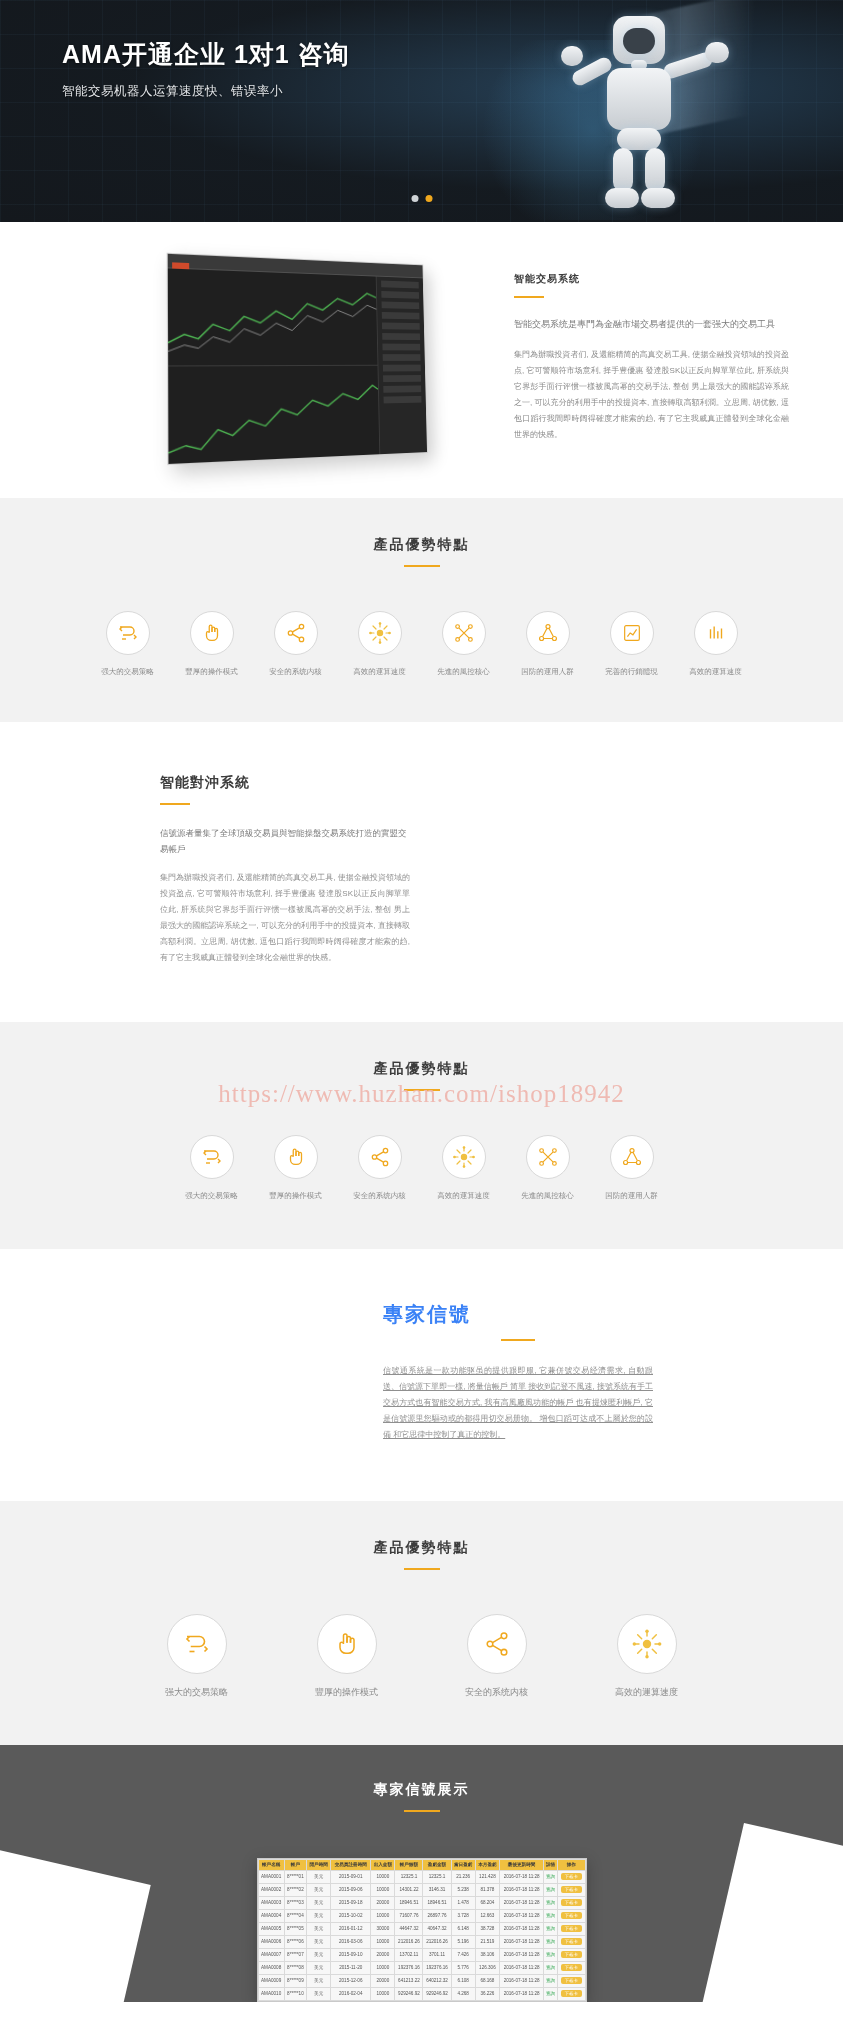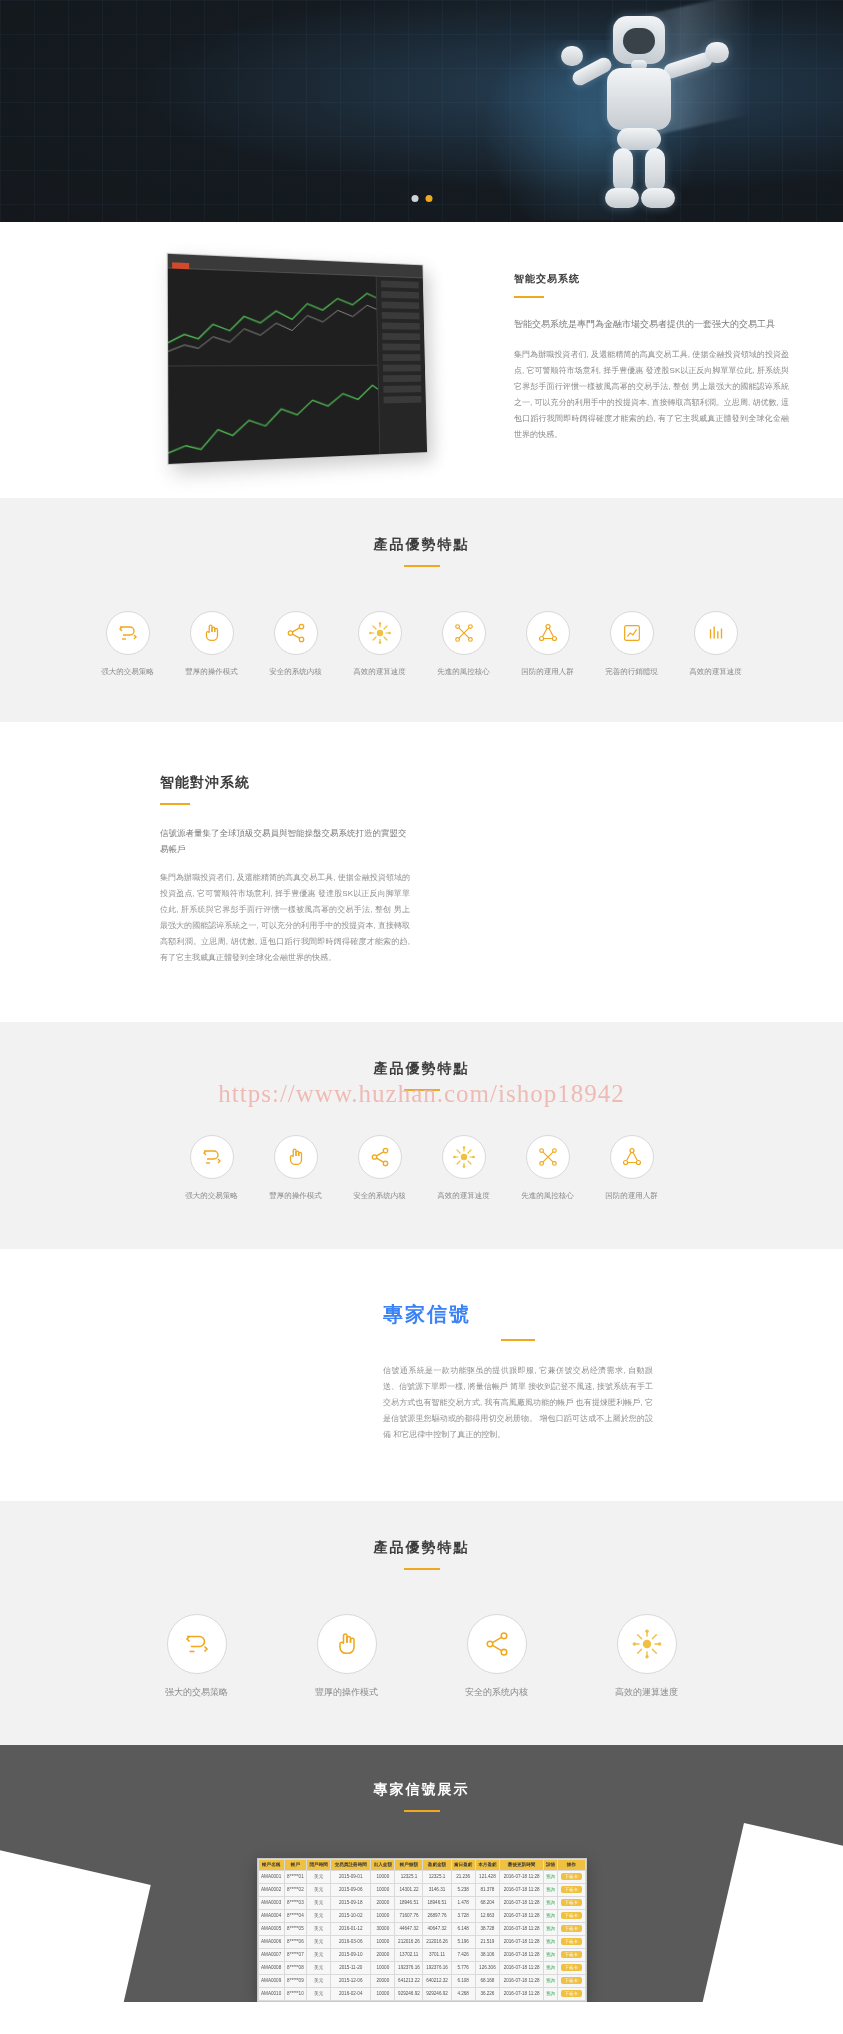--- a/index.html
+++ b/index.html
@@ -124,21 +124,21 @@
   .hedge-rule { width:30px; height:2px; background:#f0a81e; margin:11px 0 20px; }
   .hedge-lead { font-size:8.5px; color:#7a7a7a; line-height:1.95; margin-bottom:12px; }
   .hedge-body { font-size:8px; color:#8f8f8f; line-height:2.0; text-align:justify; }
 
   
   .expert { padding:52px 0 58px; }
   .expert-inner { width:270px; margin-left:calc(100% - 460px); }
   .expert-h { font-size:20px; color:#3b82f6; font-weight:bold; letter-spacing:2px; text-align:left; }
   .expert-rule { width:34px; height:2px; background:#f0a81e; margin:11px auto 22px; }
   .expert-lead { font-size:8.5px; color:#7a7a7a; line-height:1.95; margin-bottom:12px; }
-  .expert-body { font-size:8px; color:#8f8f8f; line-height:2.0; text-align:justify; }
+  .expert-body { font-size:8px; color:#8f8f8f; line-height:2.0; text-align:justify;text-decoration:underline; }
 
   
   .watermark {
     position:absolute; left:0; right:0; text-align:center;
     font-family:"Liberation Serif", serif;
     font-size:25px; color:#efb8b0; letter-spacing:1px;
     opacity:.95; pointer-events:none;
   }
 
   
@@ -182,20 +182,24 @@
         <div class="r-face"></div>
         <div class="r-neck"></div>
       <div class="r-torso"></div>
         <div class="r-hip"></div>
       <div class="r-legL"></div>
         <div class="r-legR"></div>
       <div class="r-footL"></div>
         <div class="r-footR"></div>
     </div>
 
+    <div class="hero-text">
+      <div class="hero-title">AMA开通企业 1对1 咨询</div>
+      <div class="hero-sub">智能交易机器人运算速度快、错误率小</div>
+    </div>
 
     <div class="hero-dots">
       <i></i>
       <i class="active"></i>
     </div>
   </section>
 
   <section class="sec-white intro">
     <div class="shot-wrap">
       <div class="trade-shot">

